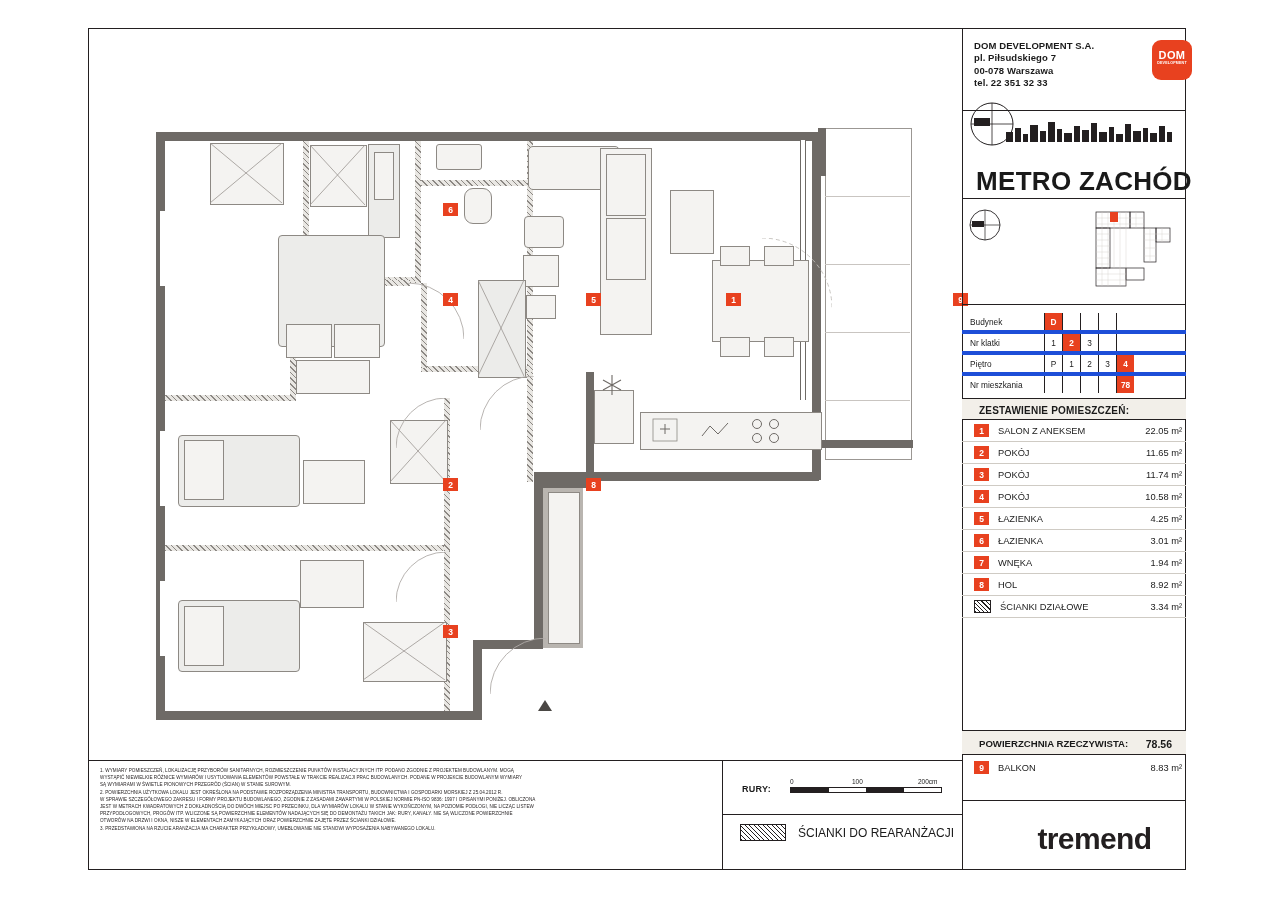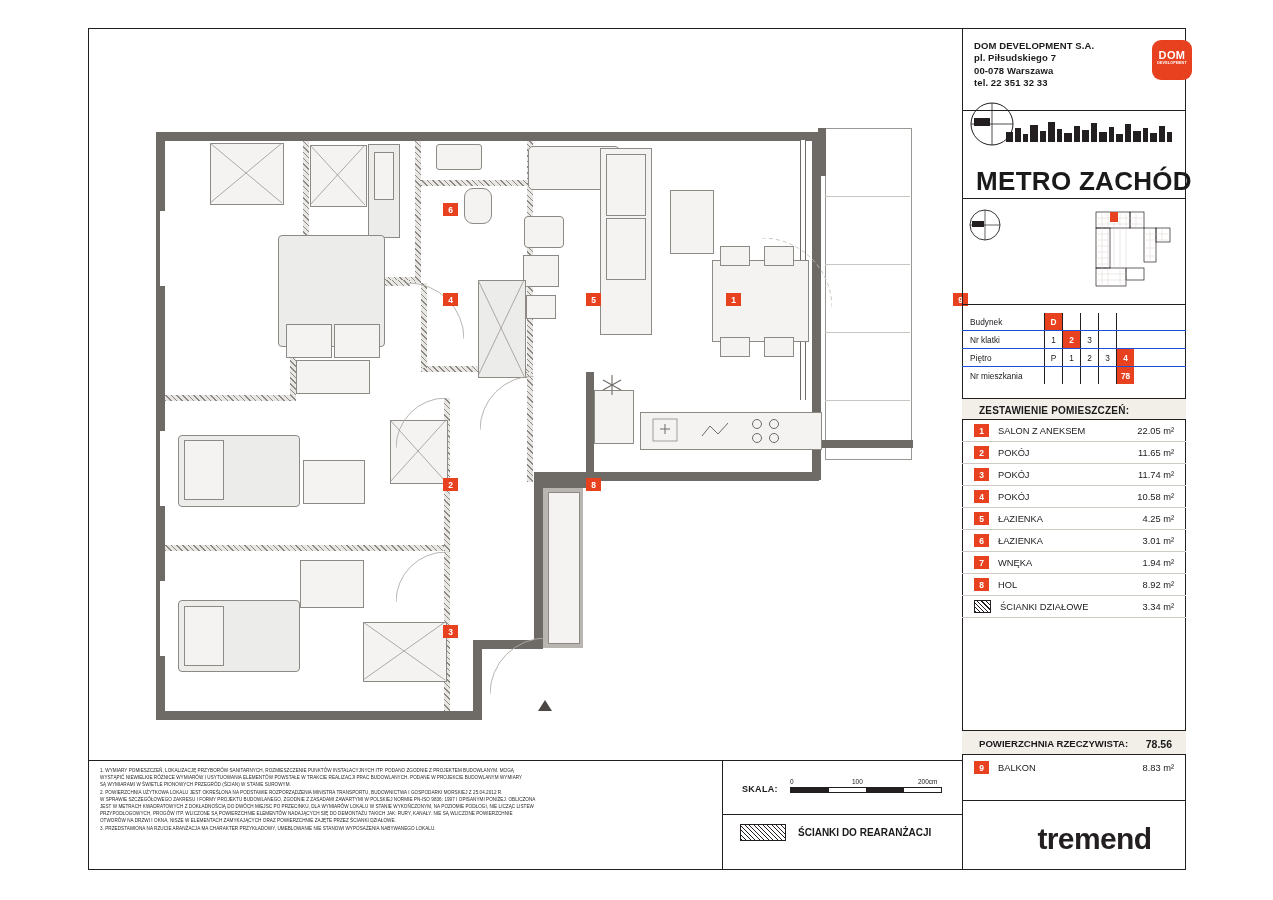--- a/index.html
+++ b/index.html
@@ -19,35 +19,35 @@
 
   .skyline{position:absolute;left:1004px;top:120px;width:170px;height:22px;}
   .brand1{position:absolute;left:962px;top:140px;width:224px;text-align:center;font-size:17.5px;font-weight:bold;letter-spacing:.2px;}
   .brand2{position:absolute;left:962px;top:166px;width:244px;text-align:center;font-size:26px;font-weight:bold;letter-spacing:.3px;}
 
   .compass2{position:absolute;left:968px;top:208px;width:34px;height:34px;}
   .keyplan{position:absolute;left:1080px;top:206px;width:96px;height:90px;}
 
   
   .btable{position:absolute;left:962px;top:313px;width:224px;font-size:8.6px;}
-  .brow{display:flex;align-items:stretch;border-bottom:1px solid #1d4ed8;height:17px;}
+  .brow{display:flex;align-items:stretch;border-bottom:4px solid #1d4ed8;height:17px;}
   .brow:last-child{border-bottom:none;}
   .blabel{width:74px;padding-left:8px;display:flex;align-items:center;font-size:8.3px;}
   .bcells{flex:1;display:flex;}
   .bcell{width:17px;border-left:1px solid #231f20;display:flex;align-items:center;justify-content:center;font-size:8.3px;}
   .bcell.hl{background:#e8411f;color:#fff;font-weight:bold;}
 
   
   .rt-title{position:absolute;left:962px;top:398px;width:224px;height:22px;background:#f2efe9;border-top:1px solid #231f20;border-bottom:1px solid #231f20;box-sizing:border-box;}
   .rt-title span{position:absolute;left:17px;top:5.5px;font-size:10px;font-weight:bold;letter-spacing:.2px;}
   .rooms{position:absolute;left:962px;top:420px;width:224px;}
   .rroom{display:flex;align-items:center;height:21px;border-bottom:1px solid #cfcbc4;}
   .rnum{width:15px;height:13px;margin-left:12px;background:#e8411f;color:#fff;font-size:8.5px;font-weight:bold;display:flex;align-items:center;justify-content:center;}
   .rname{flex:1;padding-left:9px;font-size:9.3px;}
-  .rarea{padding-right:12px;font-size:9.3px;text-align:right;}
+  .rarea{padding-right:4px;font-size:9.3px;text-align:right;}
   .hatchbox{width:15px;height:11px;margin-left:12px;border:1px solid #231f20;background:repeating-linear-gradient(45deg,#231f20 0 0.8px,#ffffff 0.8px 3px);}
 
   .sumbar{position:absolute;left:962px;width:224px;height:25px;background:#f2efe9;border-top:1px solid #231f20;border-bottom:1px solid #231f20;box-sizing:border-box;}
   .sumbar .l{position:absolute;left:17px;top:7px;font-size:9.6px;font-weight:bold;}
   .sumbar .r{position:absolute;right:14px;top:7px;font-size:10.5px;font-weight:bold;}
 
   .balkrow{position:absolute;left:962px;top:757px;width:224px;display:flex;align-items:center;height:21px;}
 
   .tremend{position:absolute;left:1002px;top:822px;width:185px;text-align:center;font-size:30px;font-weight:bold;letter-spacing:-.6px;color:#231f20;}
 
@@ -58,21 +58,21 @@
   .scale-label{position:absolute;left:12px;top:22px;font-size:9px;font-weight:bold;letter-spacing:.3px;}
   .scale-graphic{position:absolute;left:60px;top:16px;}
   .scale-bar{position:relative;width:152px;height:6px;border:1px solid #231f20;box-sizing:border-box;display:flex;}
   .scale-bar i{flex:1;border-right:1px solid #231f20;}
   .scale-bar i:last-child{border-right:none;}
   .scale-bar i.f{background:#231f20;}
   .scale-ticks{position:relative;width:160px;height:9px;font-size:6.5px;}
   .scale-ticks span{position:absolute;top:0;}
   .rear{position:absolute;left:730px;top:824px;width:230px;display:flex;align-items:center;}
   .rear .hb{width:44px;height:15px;border:1px solid #231f20;background:repeating-linear-gradient(45deg,#231f20 0 0.8px,#ffffff 0.8px 3.2px);margin-left:10px;}
-  .rear .lb{margin-left:12px;font-size:10px;font-weight:bold;}
+  .rear .lb{margin-left:12px;font-size:12px;font-weight:normal;}
 
   .vline{position:absolute;background:#231f20;width:1px;}
   .hline{position:absolute;background:#231f20;height:1px;}
 
   
   .plan{position:absolute;left:100px;top:40px;width:855px;height:715px;}
   .wall{position:absolute;background:#6e6a66;}
   .wall.lt{background:#b9b5b0;}
   .thin{position:absolute;background:#7d7975;}
   .hatch{position:absolute;background:repeating-linear-gradient(45deg,#8c8884 0 1px,#e9e7e3 1px 4px);}
@@ -434,21 +434,21 @@
     <p>SĄ WYMIARAMI W ŚWIETLE PIONOWYCH PRZEGRÓD (ŚCIAN) W STANIE SUROWYM.</p>
     <p>2. POWIERZCHNIA UŻYTKOWA LOKALU JEST OKREŚLONA NA PODSTAWIE ROZPORZĄDZENIA MINISTRA TRANSPORTU, BUDOWNICTWA I GOSPODARKI MORSKIEJ Z 25.04.2012 R.</p>
     <p>W SPRAWIE SZCZEGÓŁOWEGO ZAKRESU I FORMY PROJEKTU BUDOWLANEGO, ZGODNIE Z ZASADAMI ZAWARTYMI W POLSKIEJ NORMIE PN-ISO 9836: 1997 I OPISANYMI PONIŻEJ. OBLICZONA</p>
     <p>JEST W METRACH KWADRATOWYCH Z DOKŁADNOŚCIĄ DO DWÓCH MIEJSC PO PRZECINKU, DLA WYMIARÓW LOKALU W STANIE WYKOŃCZONYM, NA POZIOMIE PODŁOGI, NIE LICZĄC LISTEW</p>
     <p>PRZYPODŁOGOWYCH, PROGÓW ITP. WLICZONE SĄ POWIERZCHNIE ELEMENTÓW NADAJĄCYCH SIĘ DO DEMONTAŻU TAKICH JAK: RURY, KANAŁY. NIE SĄ WLICZONE POWIERZCHNIE</p>
     <p>OTWORÓW NA DRZWI I OKNA, NISZE W ELEMENTACH ZAMYKAJĄCYCH ORAZ POWIERZCHNIE ZAJĘTE PRZEZ ŚCIANKI DZIAŁOWE.</p>
     <p>3. PRZEDSTAWIONA NA RZUCIE ARANŻACJA MA CHARAKTER PRZYKŁADOWY, UMEBLOWANIE NIE STANOWI WYPOSAŻENIA NABYWANEGO LOKALU.</p>
   </div>
 
   <div class="scalebox">
-    <div class="scale-label">SKALA:</div>
+    <div class="scale-label">RURY:</div>
     <div class="scale-graphic">
       <div class="scale-ticks">
         <span style="left:0;">0</span>
         <span style="left:62px;">100</span>
         <span style="left:128px;">200cm</span>
       </div>
       <div class="scale-bar">
         <i class="f"></i>
         <i></i>
         <i class="f"></i>

